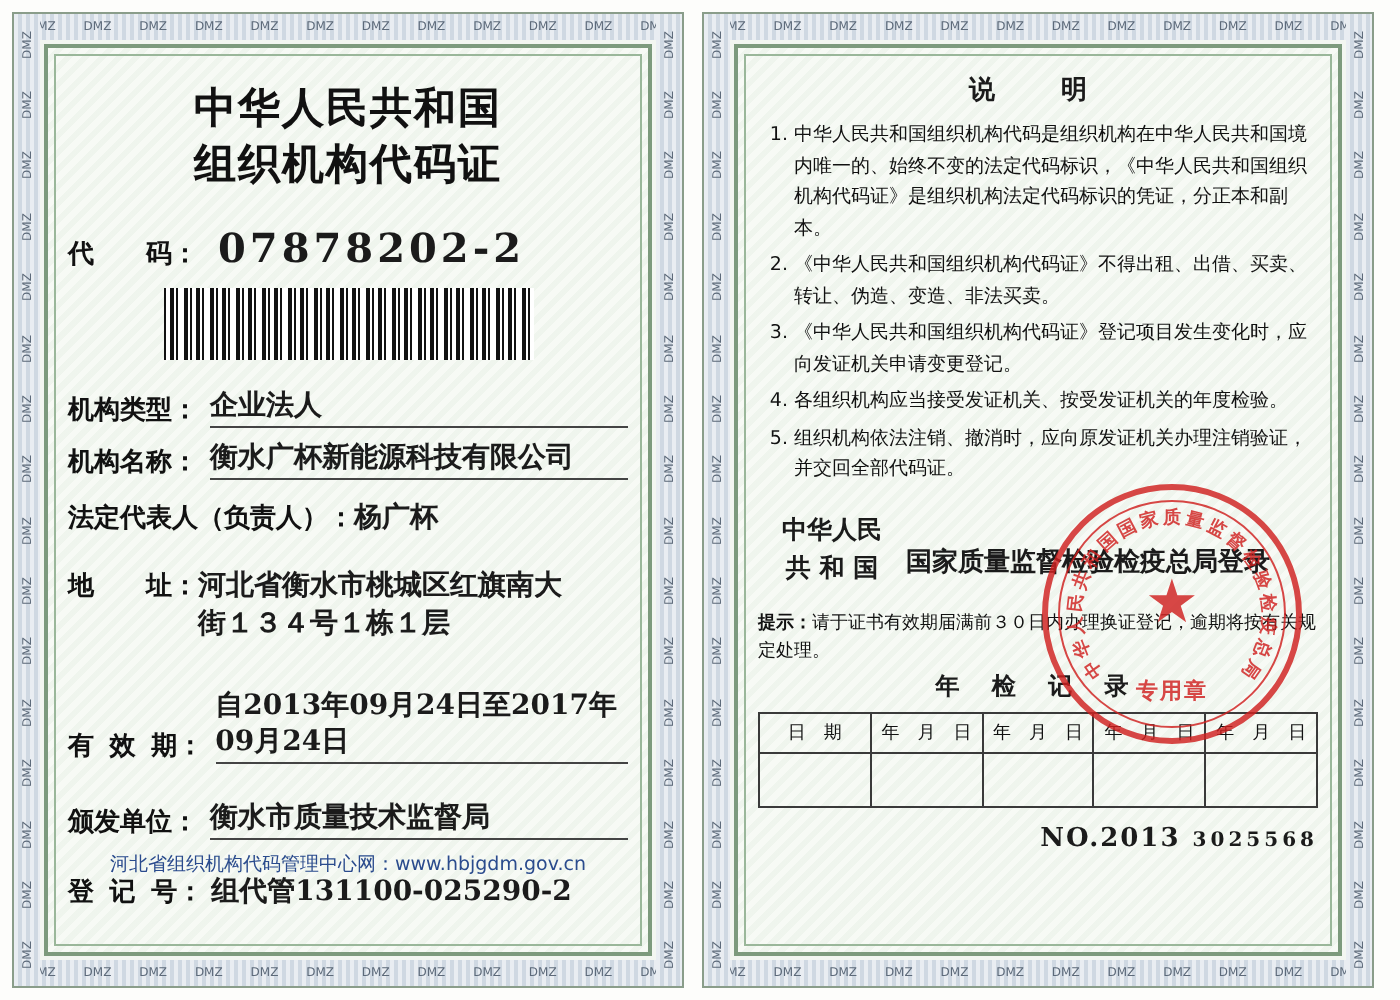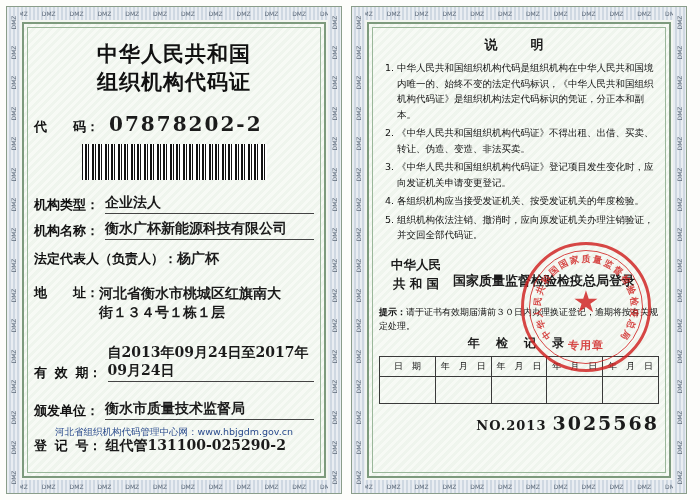--- a/index.html
+++ b/index.html
@@ -301,21 +301,21 @@
   table.inspect td.hdr { height: 17px; }
   .no-row {
     margin-top: 8px;
     text-align: right;
     font-family: "DejaVu Serif", "Liberation Serif", serif;
     font-size: 13px;
     font-weight: bold;
     letter-spacing: 1px;
   }
   .no-row .num {
-    font-size: 19px;
+    font-size: 10px;
     letter-spacing: 2px;
     margin-left: 6px;
     margin-top: 23px;
   }
 </style>
 </head>
 <body>
 
 <div class="page">
 

